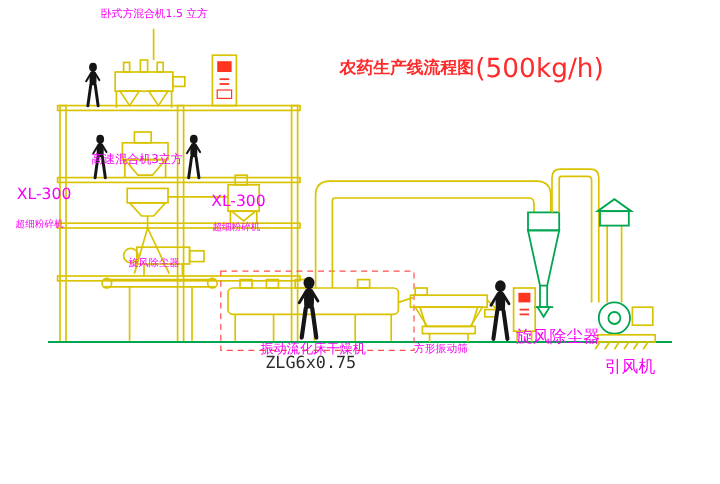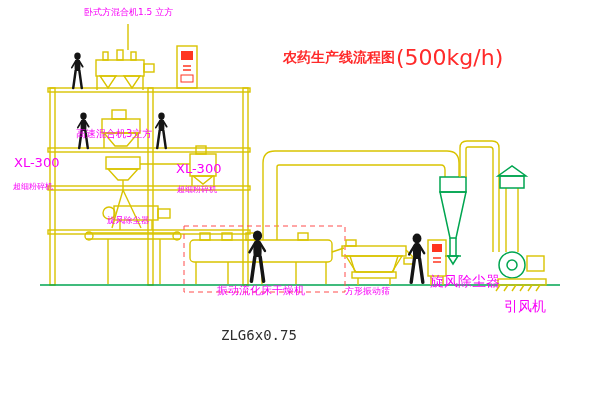--- a/index.html
+++ b/index.html
@@ -3,21 +3,21 @@
 <meta charset="utf-8">
 <style>
   html,body{margin:0;padding:0;background:#ffffff;font-family:"DejaVu Sans",sans-serif;}
   .canvas{position:relative;width:600px;height:403px;background:#ffffff;overflow:hidden;}
   svg{position:absolute;left:0;top:0;}
   .y{stroke:#d9c300;fill:none;stroke-width:1.4;}
   .g2{stroke:#00a550;fill:none;stroke-width:1.5;}
   .rd{stroke:#ff4d4d;fill:none;stroke-width:1;stroke-dasharray:5 4;}
   .lbl{position:absolute;white-space:nowrap;line-height:1.1;}
   .mag{color:#f800f8;}
-  .dark{color:#2e2e2e;font-family:"DejaVu Sans Mono",monospace;margin-top:32px;}
+  .dark{color:#2e2e2e;font-family:"DejaVu Sans Mono",monospace;}
   .title{color:#ff2a2a;display:flex;align-items:center;gap:1px;}
 </style>
 </head>
 <body>
 
 <div class="canvas">
 
   <svg width="600" height="403" viewBox="0 0 600 403">
     <defs>
       <g id="person">

